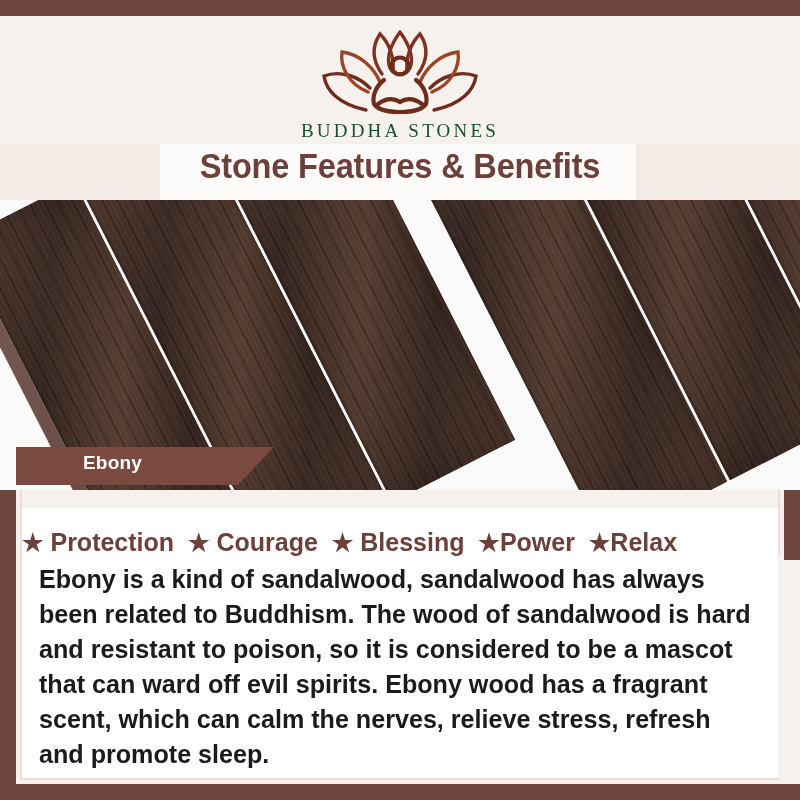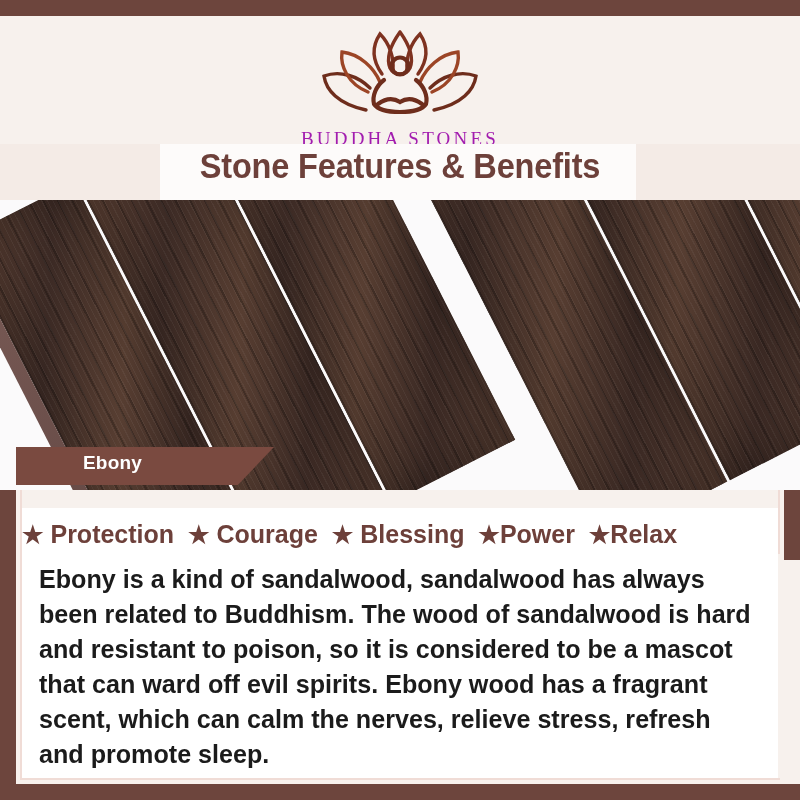--- a/index.html
+++ b/index.html
@@ -50,25 +50,25 @@
     position: absolute;
     left: 50%;
     top: 10px;
     transform: translateX(-50%);
     width: 240px;
     text-align: center;
   }
   .logo-mark { display:block; margin: 0 auto; }
   .logo-text {
     display: block;
-    margin-top: 10px;
+    margin-top: 2px;
     font-family: "Liberation Serif", serif;
     font-size: 19px;
     letter-spacing: 3.2px;
-    color: #a21caf;
+    color: #14532d;
     white-space: nowrap;
   }
 
   
   .title-band {
     position: absolute;
     left: 0; top: 144px;
     width: 800px; height: 56px;
     background: #f4ebe6;
   }
@@ -162,21 +162,21 @@
     background: #ffffff;
   }
   .content-top-fade {
     position: absolute;
     left: 0; top: 0; width: 100%; height: 18px;
     background: #f7f1ed;
   }
 
   .benefits {
     position: absolute;
-    left: 0; top: 30px;
+    left: 0; top: 38px;
     width: 648px;
     text-align: center;
     white-space: nowrap;
     font-family: "Liberation Sans Narrow", "Liberation Sans", sans-serif;
     font-weight: bold;
     font-size: 25px;
     color: #6d403a;
   }
   .benefit { display: inline-block; }
   .benefit .star { font-size: 24px; }

